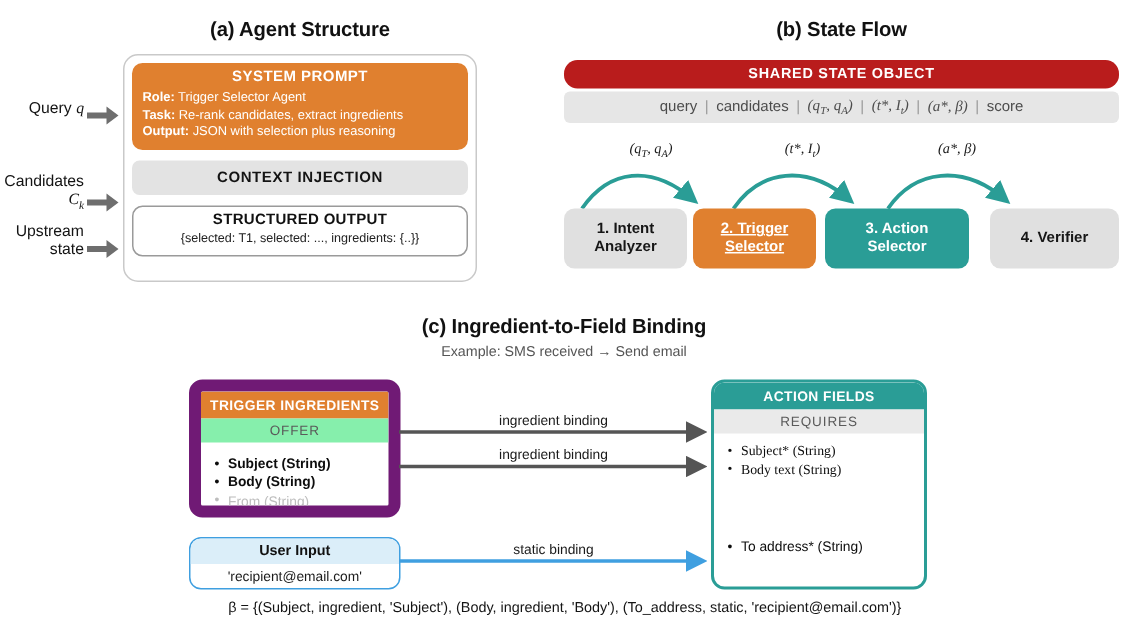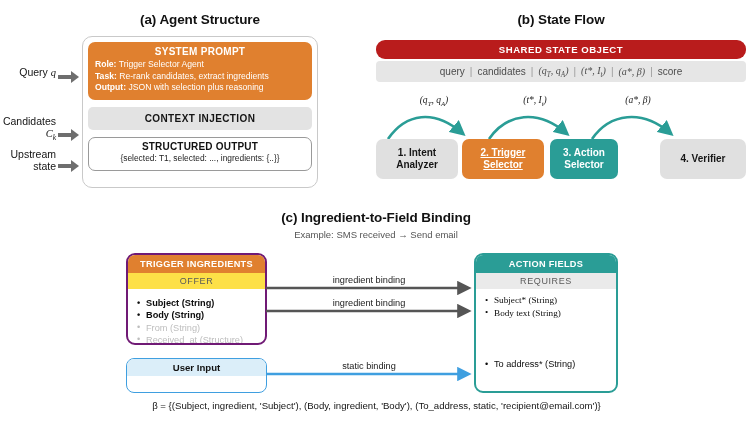--- a/index.html
+++ b/index.html
@@ -142,29 +142,29 @@
     font-size: 9.5px; color: #1a1a1a; text-align: center;
     font-family: "Liberation Serif", serif; font-style: italic;
   }
   .flow-arrow-label sub { font-size: 0.72em; }
 
   
   .c-card { border-radius: 9px; box-sizing: border-box; overflow: hidden; background:#fff; }
 
   #trigger-card {
     left: 126px; top: 253px; width: 141px; height: 92px;
-    border: 2px solid #701a75;
+    border: 8px solid #701a75;
   }
   #trigger-card-header {
     height: 18px; background: #e0802f; color: #fff;
     display: flex; align-items: center; justify-content: center;
     font-size: 9.2px; font-weight: bold; letter-spacing: 0.3px;
   }
   #trigger-card-subheader {
-    height: 16px; background: #fde047; color: #5a5a5a;
+    height: 16px; background: #86efac; color: #5a5a5a;
     display: flex; align-items: center; justify-content: center;
     font-size: 9px; letter-spacing: 0.6px;
   }
   .ing-list { list-style: none; margin: 0; padding: 8px 0 0 9px; }
   .ing-list li {
     font-size: 9.2px; line-height: 12.3px; position: relative; padding-left: 9px;
   }
   .ing-list li::before {
     content: "\2022"; position: absolute; left: 0; top: -0.5px;
   }
@@ -315,21 +315,21 @@
   <div class="abs flow-arrow-label" style="left:611px; top:95px; width:54px;">(a*, β)</div>
 
   <div class="abs flow-box flow-gray" style="left:376px; width:82px;">
     <span>1. Intent</span>
     <span>Analyzer</span>
   </div>
   <div class="abs flow-box flow-orange" style="left:462px; width:82px;text-decoration:underline;">
     <span>2. Trigger</span>
     <span>Selector</span>
   </div>
-  <div class="abs flow-box flow-teal" style="left:550px; width:68px;">
+  <div class="abs flow-box flow-teal" style="left:550px; width:96px;">
     <span>3. Action</span>
     <span>Selector</span>
   </div>
   <div class="abs flow-box flow-gray" style="left:660px; width:86px;">
     <span>4. Verifier</span>
   </div>
 
   <div class="abs panel-title" style="left:96px; top:210px; width:560px;">(c) Ingredient-to-Field Binding</div>
   <div class="abs panel-sub" style="left:96px; top:229px; width:560px;">Example: SMS received → Send email</div>
 
@@ -339,20 +339,21 @@
     <ul class="ing-list">
       <li class="ing-active">Subject (String)</li>
       <li class="ing-active">Body (String)</li>
       <li class="ing-muted">From (String)</li>
       <li class="ing-muted">Received_at (Structure)</li>
     </ul>
   </div>
 
   <div class="abs" id="user-input-card">
     <div id="user-input-header">User Input</div>
+    <div id="user-input-value">'recipient@email.com'</div>
   </div>
 
   <div class="abs" id="action-card">
     <div id="action-card-header">ACTION FIELDS</div>
     <div id="action-card-subheader">REQUIRES</div>
     <ul class="fld-list">
       <li>Subject* (String)</li>
       <li>Body text (String)</li>
     </ul>
     <div id="action-late-field">To address* (String)</div>

